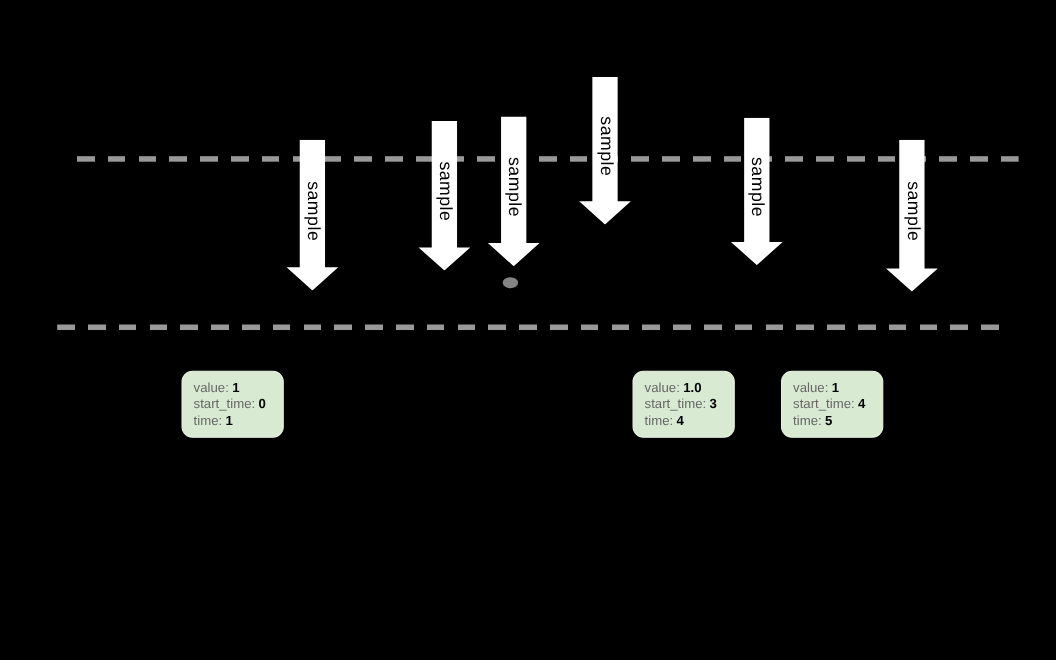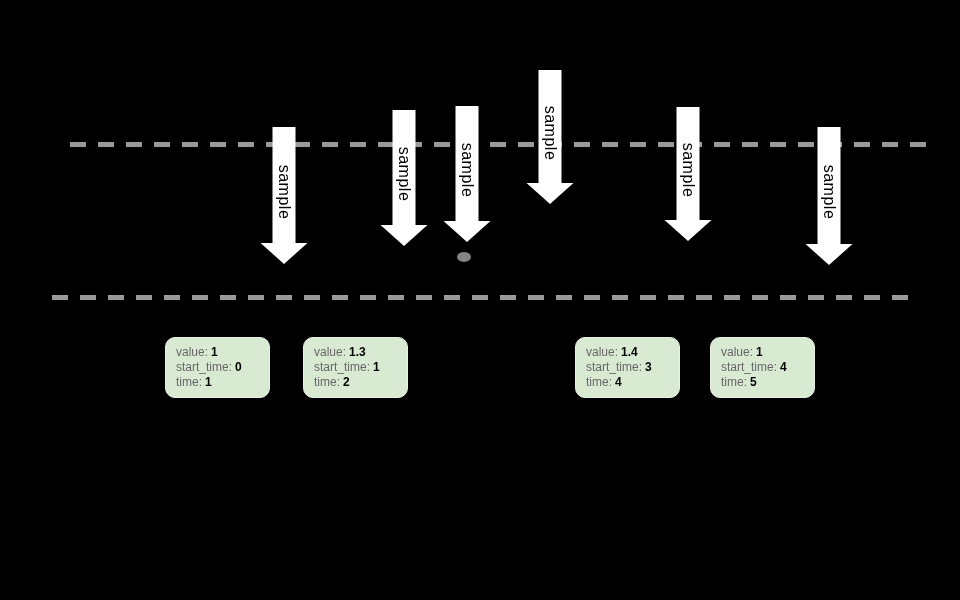--- a/index.html
+++ b/index.html
@@ -55,21 +55,21 @@
     top: 252px;
     width: 14px;
     height: 10px;
     border-radius: 50%;
     background: var(--dot, #848484);
   }
 
   .sample-card {
     position: absolute;
     top: 337px;
-    width: 105px;
+    width: 93px;
     height: 61px;
     box-sizing: border-box;
     background: var(--box_fill, #d9ead3);
     border: 1px solid var(--box_border, #e9f1e4);
     border-radius: 10px;
     padding: 7px 10px 0 10px;
     font-size: 12px;
     line-height: 15px;
   }
   .card-1 { left: 165px; }
@@ -132,29 +132,24 @@
   </div>
 
   <div class="sample-dot"></div>
 
   <div class="sample-card card-1">
     <div class="field-row"><span class="field-label">value:</span><span class="field-value">1</span></div>
     <div class="field-row"><span class="field-label">start_time:</span><span class="field-value">0</span></div>
     <div class="field-row"><span class="field-label">time:</span><span class="field-value">1</span></div>
   </div>
 
-  <div class="sample-card card-2">
-    <div class="field-row"><span class="field-label">value:</span><span class="field-value">1.3</span></div>
-    <div class="field-row"><span class="field-label">start_time:</span><span class="field-value">1</span></div>
-    <div class="field-row"><span class="field-label">time:</span><span class="field-value">2</span></div>
-  </div>
 
 
   <div class="sample-card card-4">
-    <div class="field-row"><span class="field-label">value:</span><span class="field-value">1.4</span></div>
+    <div class="field-row"><span class="field-label">value:</span><span class="field-value">1.0</span></div>
     <div class="field-row"><span class="field-label">start_time:</span><span class="field-value">3</span></div>
     <div class="field-row"><span class="field-label">time:</span><span class="field-value">4</span></div>
   </div>
 
   <div class="sample-card card-5">
     <div class="field-row"><span class="field-label">value:</span><span class="field-value">1</span></div>
     <div class="field-row"><span class="field-label">start_time:</span><span class="field-value">4</span></div>
     <div class="field-row"><span class="field-label">time:</span><span class="field-value">5</span></div>
   </div>
 

